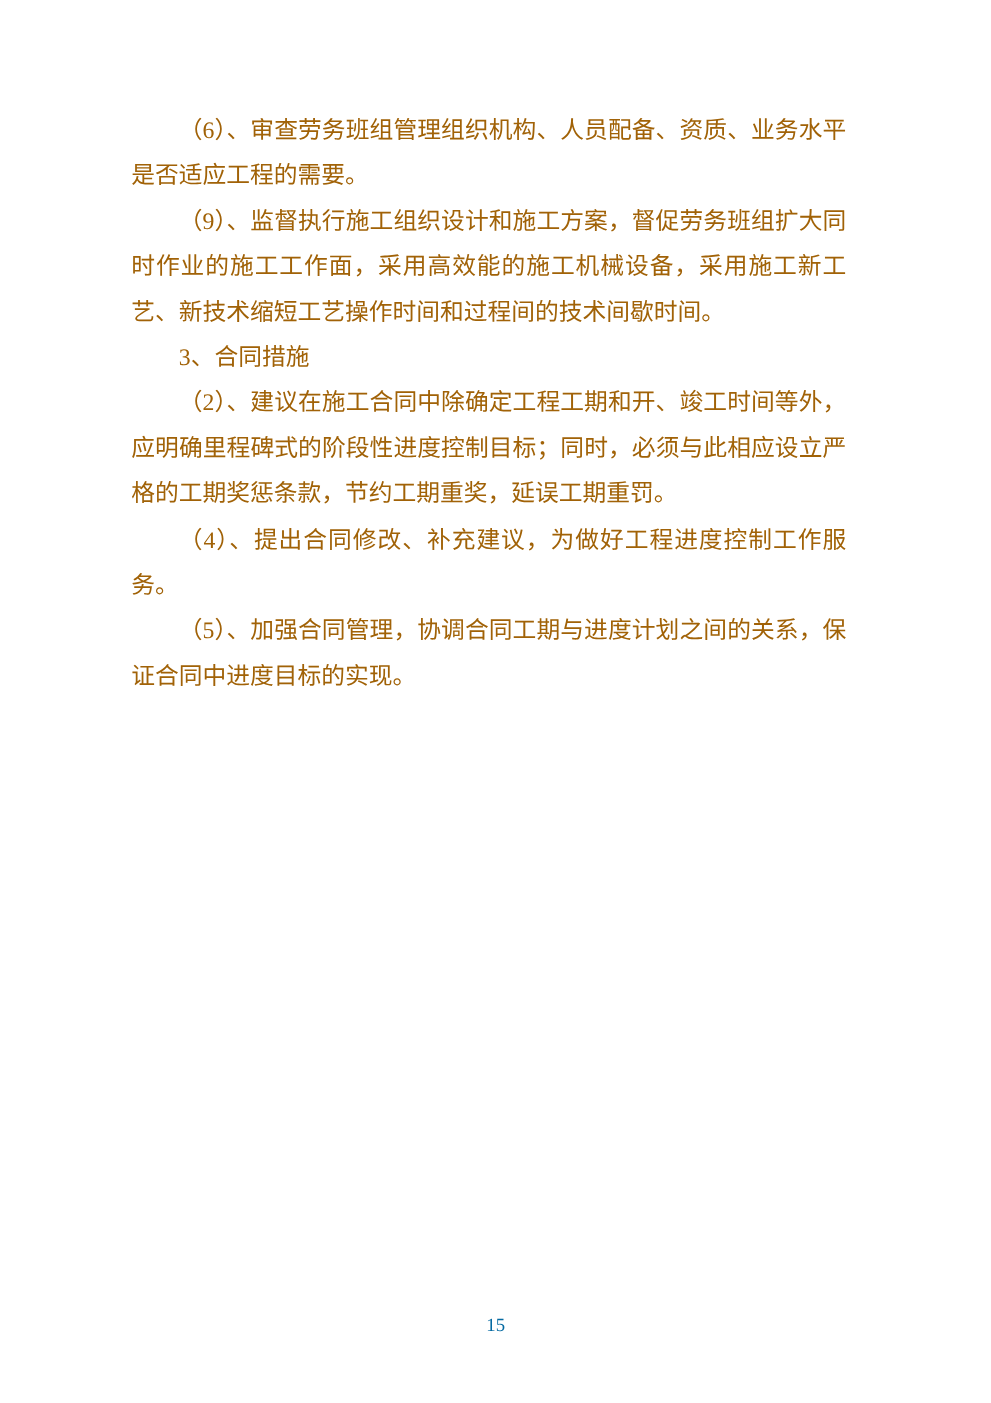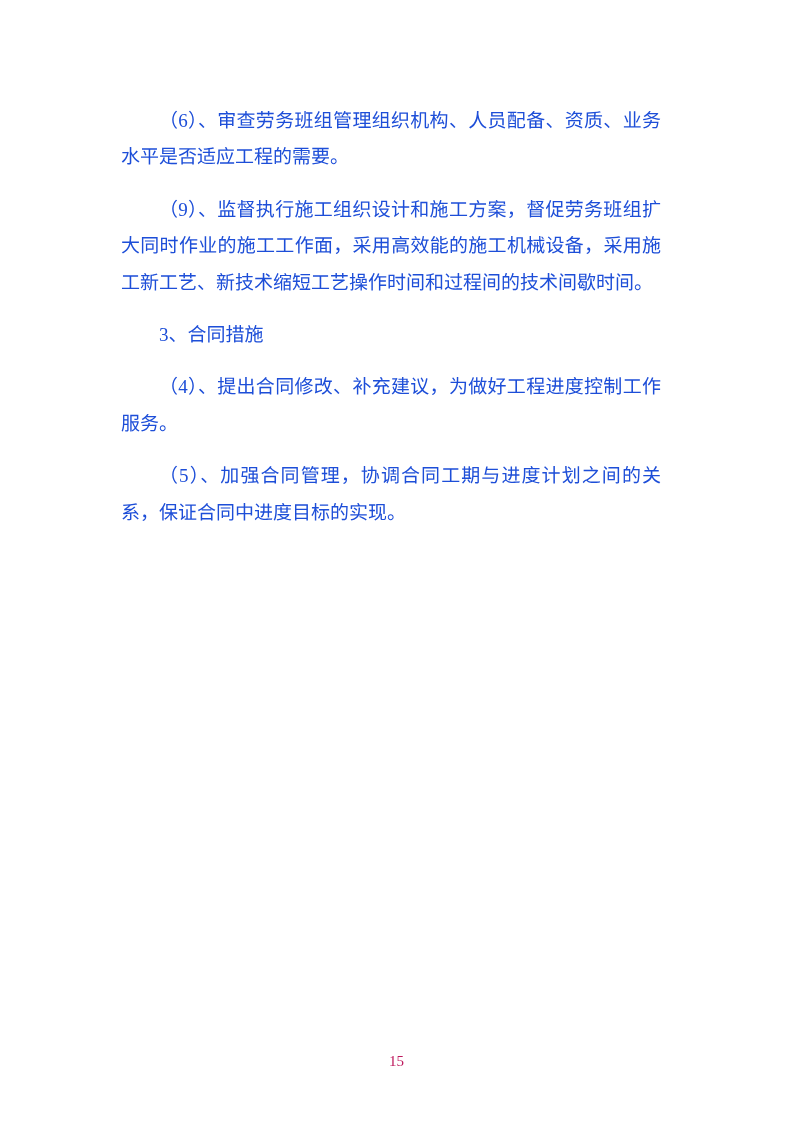--- a/index.html
+++ b/index.html
@@ -17,52 +17,53 @@
     font-family: "Liberation Serif", serif;
     color: #000000;
   }
   .content {
     position: absolute;
     left: 105px;
     top: 87px;
     width: 572px;
   }
   .para {
-    margin: 16px;
+    margin: 0;
     padding: 0;
     font-size: 19px;
     line-height: 36.4px;
     text-align: justify;
     text-justify: inter-ideograph;
     text-indent: 2em;
-    color: #1d4ed8;
+    color: #a16207;
     word-break: break-all;
   }
   .page-footer {
     position: absolute;
     top: 1051px;
     left: 0;
     width: 100%;
     text-align: center;
   }
   .page-number {
     font-size: 15px;
     line-height: 20px;
-    color: #be185d;
+    color: #0369a1;
     font-family: "Liberation Serif", serif;
   }
 </style>
 </head>
 <body>
 
 <div class="page">
   <div class="content">
     <p class="para">（6）、审查劳务班组管理组织机构、人员配备、资质、业务水平是否适应工程的需要。</p>
     <p class="para">（9）、监督执行施工组织设计和施工方案，督促劳务班组扩大同时作业的施工工作面，采用高效能的施工机械设备，采用施工新工艺、新技术缩短工艺操作时间和过程间的技术间歇时间。</p>
     <p class="para">3、合同措施</p>
+    <p class="para">（2）、建议在施工合同中除确定工程工期和开、竣工时间等外，应明确里程碑式的阶段性进度控制目标；同时，必须与此相应设立严格的工期奖惩条款，节约工期重奖，延误工期重罚。</p>
     <p class="para">（4）、提出合同修改、补充建议，为做好工程进度控制工作服务。</p>
     <p class="para">（5）、加强合同管理，协调合同工期与进度计划之间的关系，保证合同中进度目标的实现。</p>
   </div>
 
   <div class="page-footer">
     <span class="page-number">15</span>
   </div>
 </div>
 
 </body></html>

